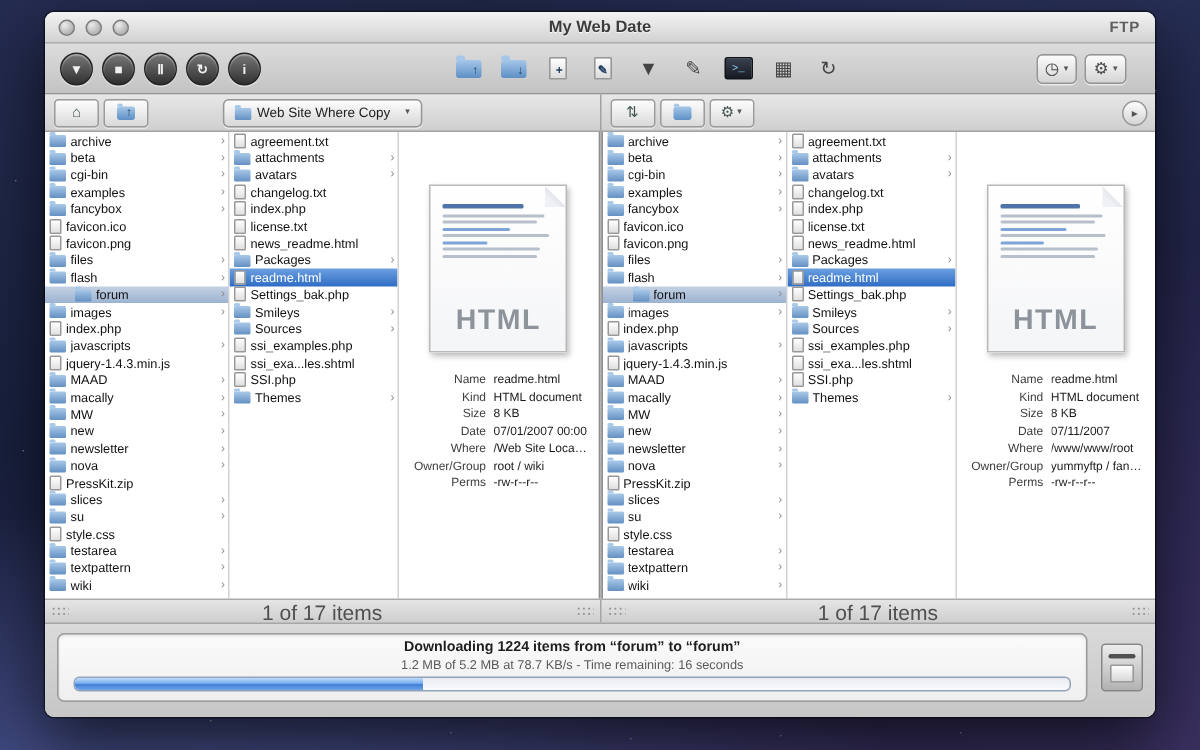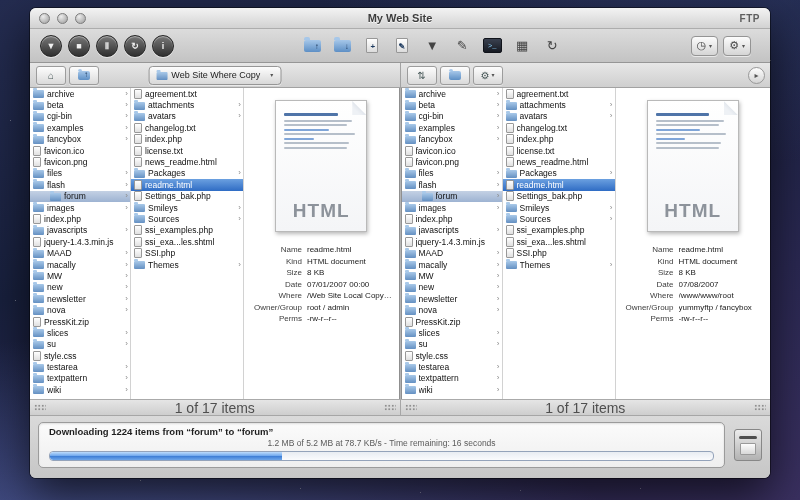--- a/index.html
+++ b/index.html
@@ -65,36 +65,36 @@
     padding:0 7px;background:linear-gradient(#fdfdfd,#d8d8d8);border:1px solid #969696;border-radius:4px;font-size:9px;color:#222;
     box-shadow:0 1px 0 rgba(255,255,255,.55);white-space:nowrap;}
   .parrow{margin-left:auto;font-size:6px;color:#555;line-height:1;padding-left:6px;}
   .connect{position:absolute;right:5px;width:15px;height:15px;border-radius:50%;background:linear-gradient(#fdfdfd,#d4d4d4);
     border:1px solid #979797;display:flex;align-items:center;justify-content:center;font-size:8px;color:#555;}
   
   .browsers{flex:1;display:flex;background:#fff;min-height:0;border-bottom:1px solid #aaa;}
   .pane{flex:1;display:flex;min-width:0;}
   .panedivider{width:3px;background:#b3b3b3;box-shadow:inset 1px 0 0 #8f8f8f,inset -1px 0 0 #8f8f8f;flex:0 0 auto;}
   .col{overflow:hidden;border-right:1px solid #d2d2d2;box-sizing:border-box;}
-  .c1{width:101px;flex:0 0 auto;}
+  .c1{width:123px;flex:0 0 auto;}
   .c2{width:113px;flex:0 0 auto;}
   .c3{flex:1;border-right:none;padding:12px 5px 0;display:flex;flex-direction:column;align-items:center;min-width:0;}
   .row{display:flex;align-items:center;gap:3px;height:11.4px;padding:0 2px 0 3px;font-size:8.5px;color:#101010;white-space:nowrap;}
   .flabel{overflow:hidden;text-overflow:ellipsis;flex:1;}
   .chev{font-size:8px;color:#8a8a8a;line-height:1;flex:0 0 auto;}
   .sel-blue{background:linear-gradient(#6ba0e0,#2f6cc4);color:#fff;}
   .sel-gray{background:linear-gradient(#c4d1e4,#9db3d2);padding-left:20px;}
   .fico{flex:0 0 auto;display:block;}
   .fico.folder{width:11px;height:8px;background:linear-gradient(#a9c9e9,#6490c2);border-radius:1px;position:relative;margin-top:1px;}
   .fico.folder::before{content:'';position:absolute;top:-2px;left:0;width:4px;height:2px;background:#a9c9e9;border-radius:1px 1px 0 0;}
   .fico.file{width:8px;height:10px;background:linear-gradient(#ffffff,#e0e0e0);border:1px solid #989898;border-radius:1px;box-sizing:border-box;}
   .popicon{width:11px;height:8px;}
   
-  .thumb{width:92px;height:132px;background:linear-gradient(#ffffff,#f4f5f7);border:1px solid #b9b9b9;
-    box-shadow:1px 2px 4px rgba(0,0,0,.28);position:relative;padding:9px 8px 0;box-sizing:border-box;flex:0 0 auto;}
+  .thumb{width:92px;height:112px;background:linear-gradient(#ffffff,#f4f5f7);border:1px solid #b9b9b9;
+    box-shadow:1px 2px 4px rgba(0,0,0,.28);position:relative;padding:9px 8px 0;box-sizing:border-box;flex:0 0 auto;margin-top:23px;}
   .dog{position:absolute;top:0;right:0;width:14px;height:14px;
     background:linear-gradient(to bottom left,#c6cdd7 0%,#eef1f5 70%);
     clip-path:polygon(0 0,100% 100%,0 100%);}
   .tl{height:2px;background:#b6bfca;margin:2.5px 0;border-radius:1px;}
   .tl.t{background:#4f74a8;height:3px;width:72%;margin-bottom:4px;}
   .tl.b{background:#7fa5d8;}
   .tl.s1{width:92%;} .tl.s2{width:85%;} .tl.s3{width:95%;} .tl.s4{width:60%;} .tl.s5{width:88%;} .tl.s6{width:40%;}
   .bigtext{position:absolute;bottom:9px;left:0;right:0;text-align:center;font-size:19px;font-weight:bold;color:#8d939b;letter-spacing:1px;}
   .kv{margin-top:13px;display:grid;grid-template-columns:52px 1fr;column-gap:5px;row-gap:1px;font-size:8px;line-height:10.5px;width:100%;padding:0 1px;box-sizing:border-box;}
   .kvk{text-align:right;color:#3d3d3d;white-space:nowrap;}
@@ -103,21 +103,21 @@
   .statusrow{height:15px;flex:0 0 auto;background:linear-gradient(#e5e5e5,#cecece);border-bottom:1px solid #a6a6a6;display:flex;}
   .shalf{flex:1;display:flex;align-items:center;justify-content:center;font-size:14px;color:#4f4f4f;position:relative;}
   .shalf.first{border-right:1px solid #a6a6a6;}
   .grip{position:absolute;top:4px;width:12px;height:7px;
     background:radial-gradient(circle,#8f8f8f 28%,transparent 32%) 0 0/3.5px 3.5px;}
   .grip.l{left:4px;} .grip.r{right:4px;}
   
   .transfer{flex:0 0 auto;display:flex;align-items:center;gap:9px;padding:6px 8px 10px;background:linear-gradient(#dadada,#c6c6c6);}
   .tpanel{flex:1;background:linear-gradient(#fbfbfb,#efefef);border:1px solid #9b9b9b;border-radius:5px;padding:3px 10px 6px;
     box-shadow:inset 0 1px 2px rgba(0,0,0,.12);min-width:0;}
-  .t1{font-size:9.5px;font-weight:bold;color:#1e1e1e;text-align:left;line-height:12px;}
+  .t1{font-size:9.5px;font-weight:bold;color:#1e1e1e;text-align:center;line-height:12px;}
   .t2{font-size:8.5px;color:#2e2e2e;text-align:center;line-height:10px;}
   .t3{font-size:8.5px;color:#5a5a5a;text-align:center;line-height:10px;margin-bottom:3px;}
   .pbar{height:8px;border:1px solid #94a3ba;border-radius:4px;background:linear-gradient(#e8ecf2,#fafbfd);overflow:hidden;}
   .pfill{height:100%;width:0%;border-radius:3px 0 0 3px;
     background:linear-gradient(#bedcfc 0%,#74abee 45%,#3f7fd6 55%,#6ea6ea 100%);}
   .queueicon{width:26px;height:30px;background:linear-gradient(#ececec,#b2b2b2);border:1px solid #878787;border-radius:3px;position:relative;flex:0 0 auto;}
   .queueicon::before{content:'';position:absolute;top:6px;left:4px;right:4px;height:3px;background:#4f4f4f;border-radius:2px;}
   .queueicon::after{content:'';position:absolute;top:13px;left:5px;right:5px;height:10px;background:linear-gradient(#fdfdfd,#d8d8d8);border:1px solid #9a9a9a;border-radius:1px;}
 </style>
 </head>
@@ -127,21 +127,21 @@
   <div class="stars"></div>
 
   <div class="window">
 
     <div class="titlebar">
       <div class="lights">
         <span class="light"></span>
         <span class="light"></span>
         <span class="light"></span>
       </div>
-      <div class="wtitle">My Web Site</div>
+      <div class="wtitle">My Web Date</div>
       <div class="proto">FTP</div>
     </div>
 
     <div class="toolbar">
       <div class="roundgroup">
           <div class="rbtn">▼</div>
           <div class="rbtn">■</div>
           <div class="rbtn">Ⅱ</div>
           <div class="rbtn">↻</div>
           <div class="rbtn">i</div>
@@ -440,21 +440,21 @@
               <div class="kvv">readme.html</div>
               <div class="kvk">Kind</div>
               <div class="kvv">HTML document</div>
               <div class="kvk">Size</div>
               <div class="kvv">8 KB</div>
               <div class="kvk">Date</div>
               <div class="kvv">07/01/2007 00:00</div>
               <div class="kvk">Where</div>
               <div class="kvv">/Web Site Local Copy/forum</div>
               <div class="kvk">Owner/Group</div>
-              <div class="kvv">root / admin</div>
+              <div class="kvv">root / wiki</div>
               <div class="kvk">Perms</div>
               <div class="kvv">-rw-r--r--</div>
             </div>
         </div>
       </section>
       <div class="panedivider"></div>
       <section class="pane">
         <div class="col c1">
             <div class="row">
               <span class="fico folder"></span>
@@ -672,21 +672,21 @@
             <div class="bigtext">HTML</div>
           </div>
           <div class="kv">
               <div class="kvk">Name</div>
               <div class="kvv">readme.html</div>
               <div class="kvk">Kind</div>
               <div class="kvv">HTML document</div>
               <div class="kvk">Size</div>
               <div class="kvv">8 KB</div>
               <div class="kvk">Date</div>
-              <div class="kvv">07/08/2007</div>
+              <div class="kvv">07/11/2007</div>
               <div class="kvk">Where</div>
               <div class="kvv">/www/www/root</div>
               <div class="kvk">Owner/Group</div>
               <div class="kvv">yummyftp / fancybox</div>
               <div class="kvk">Perms</div>
               <div class="kvv">-rw-r--r--</div>
             </div>
         </div>
       </section>
     </div>

